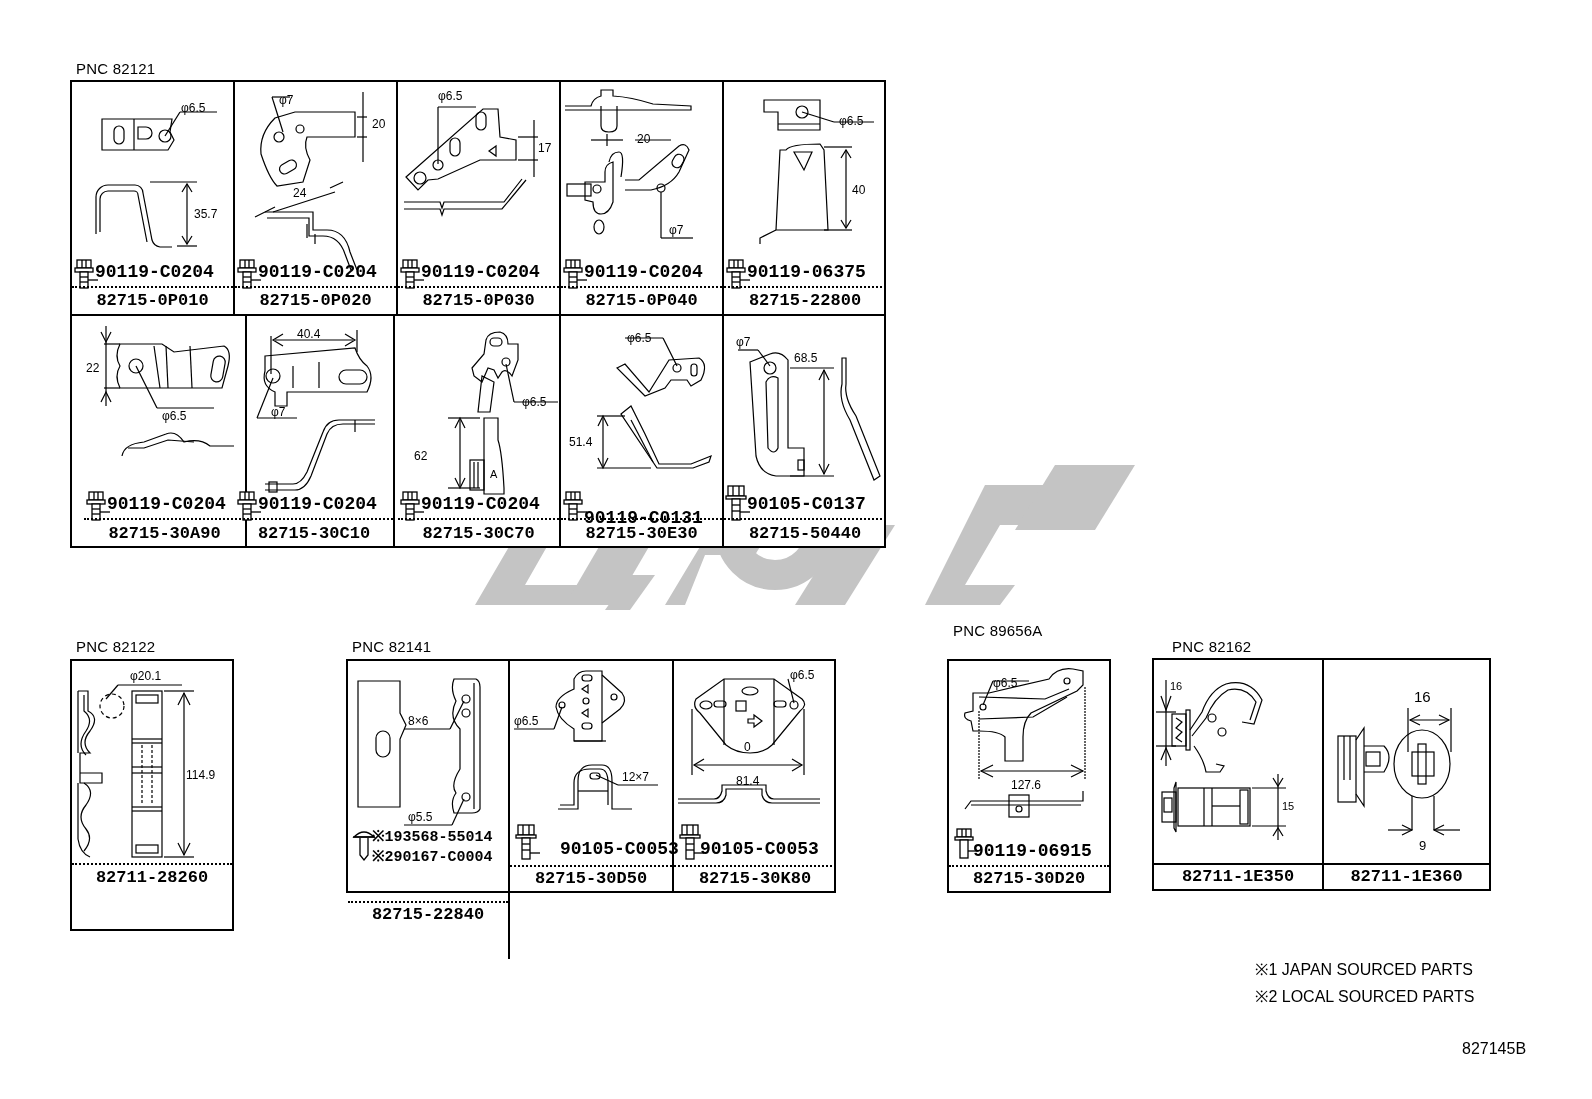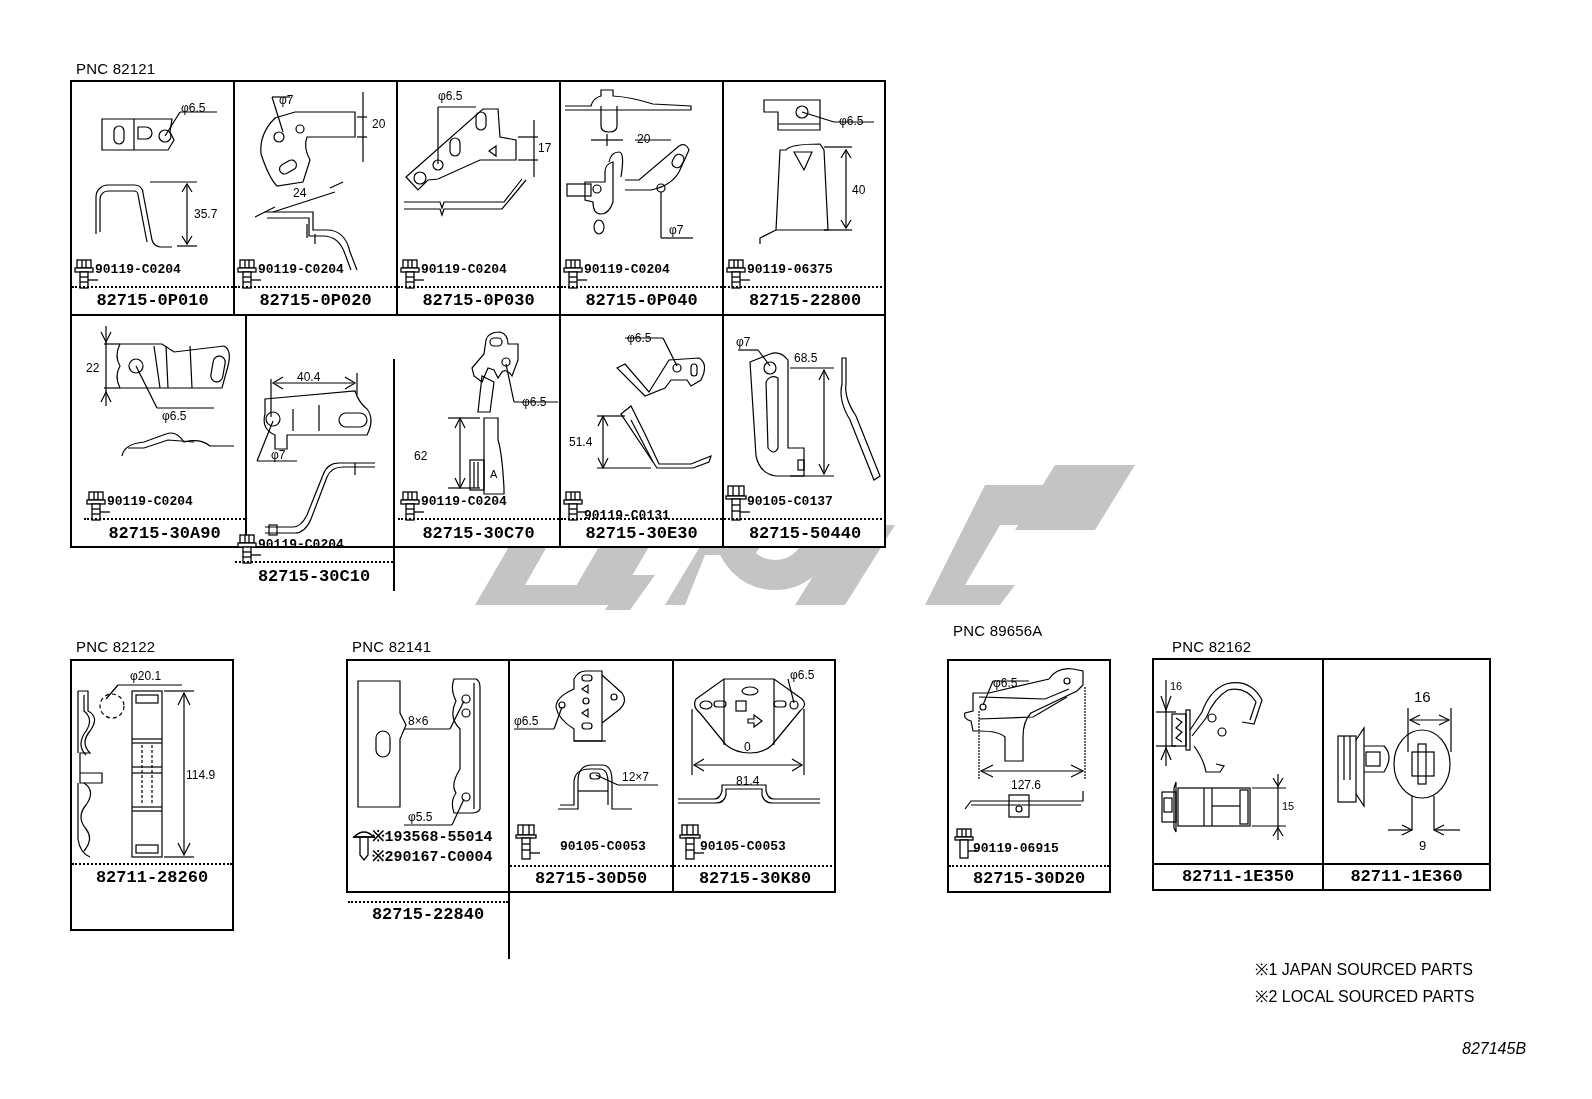--- a/index.html
+++ b/index.html
@@ -2,24 +2,24 @@
 <html><head>
 <meta charset="utf-8">
 <style>
   html,body{margin:0;padding:0;background:#ffffff;}
   body{width:1592px;height:1099px;position:relative;overflow:hidden;font-family:"Liberation Sans",sans-serif;color:#000;}
   .pnc{position:absolute;font-size:15px;font-family:"Liberation Sans",sans-serif;letter-spacing:0.2px;}
   .panel{position:absolute;border:2px solid #000;background:#fff;box-sizing:border-box;}
   .cell{position:absolute;border-right:2px solid #000;box-sizing:border-box;}
   .cell.last{border-right:none;}
   .art{position:absolute;left:0;top:0;}
-  .bolt-label{position:absolute;font-family:"Liberation Mono",monospace;font-weight:bold;font-size:13px;white-space:nowrap;}
+  .bolt-label{position:absolute;font-family:"Liberation Mono",monospace;font-weight:bold;font-size:18px;white-space:nowrap;}
   .part-no{position:absolute;left:0;right:0;text-align:center;font-family:"Liberation Mono",monospace;font-weight:bold;font-size:17px;border-top:2px dotted #000;box-sizing:border-box;}
   .notes{position:absolute;left:1255px;top:956px;font-size:16px;line-height:27px;}
-  .diagram-code{position:absolute;left:1462px;top:1040px;font-size:16px;font-style:italic;}
+  .diagram-code{position:absolute;left:1462px;top:1040px;font-size:16px;}
   .watermark{position:absolute;left:455px;top:455px;width:680px;height:160px;pointer-events:none;}
   svg text{font-family:"Liberation Sans",sans-serif;}
 </style>
 </head>
 <body>
 
 <svg class="watermark" viewBox="0 0 680 160">
   <g fill="#c4c4c4">
     <polygon points="20,150 90,30 170,30 150,60 110,60 70,130 130,130 115,150"></polygon>
     <polygon points="110,150 180,30 230,30 160,150"></polygon>
@@ -249,21 +249,21 @@
           <rect x="8" y="14" width="8" height="16"></rect>
           <line x1="8" y1="19" x2="16" y2="19"></line>
           <line x1="8" y1="24" x2="16" y2="24"></line>
         </g>
       <line x1="16" y1="22" x2="26" y2="22" stroke="#000" stroke-width="1.3"></line>
     </svg>
     <div class="bolt-label" style="left:23px;top:178px;">90119-C0204</div>
     <div class="part-no" style="top:202px;height:30px;line-height:28px;">82715-30A90</div>
   </div>
 
-  <div class="cell" style="left:163px;top:234px;width:160px;height:232px;margin-top:43px;">
+  <div class="cell" style="left:163px;top:234px;width:160px;height:232px;">
     <svg class="art" width="163" height="232">
       <g fill="none" stroke="#000" stroke-width="1.2">
         <path d="M30,40 L120,32 Q124,44 132,50 Q140,60 132,76 H52 V90 H40 V76 Q26,70 30,55 Z"></path>
         <circle cx="38" cy="60" r="7"></circle>
         <rect x="104" y="54" width="28" height="14" rx="7"></rect>
         <line x1="58" y1="50" x2="58" y2="72"></line>
           <line x1="84" y1="46" x2="84" y2="72"></line>
         <line x1="36" y1="20" x2="36" y2="58"></line>
           <line x1="122" y1="14" x2="122" y2="36"></line>
         <line x1="40" y1="24" x2="118" y2="24"></line>

